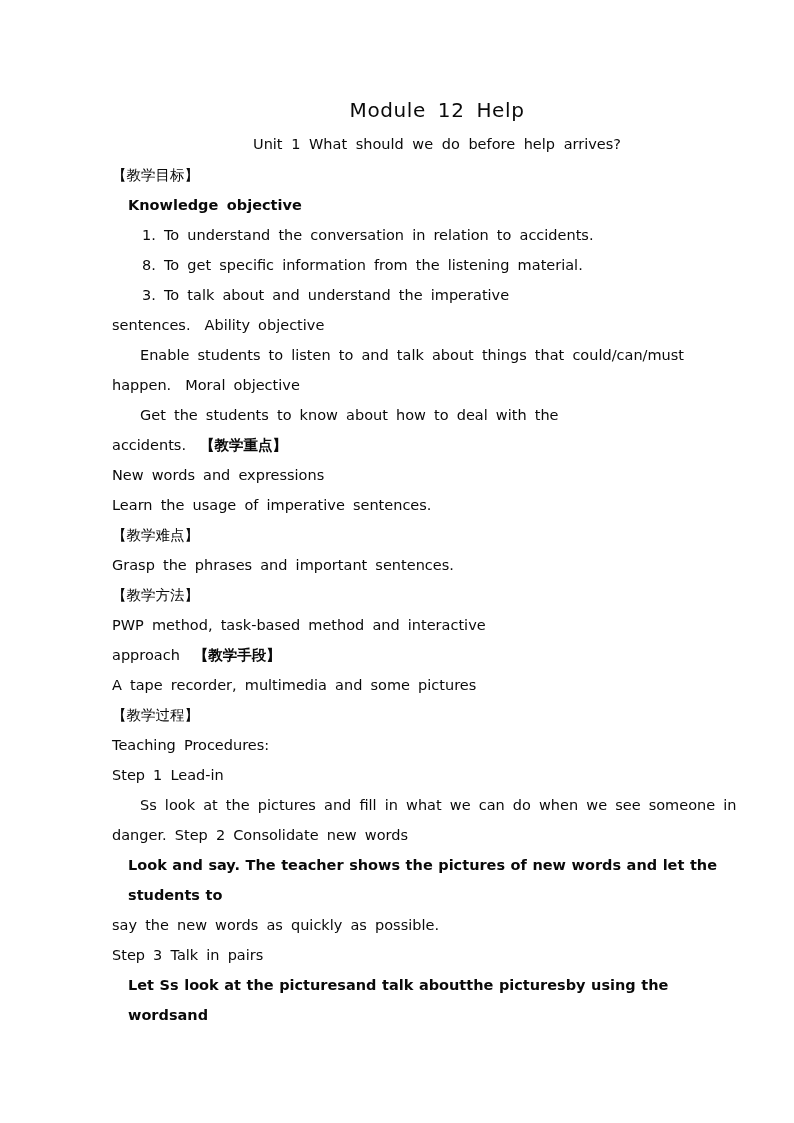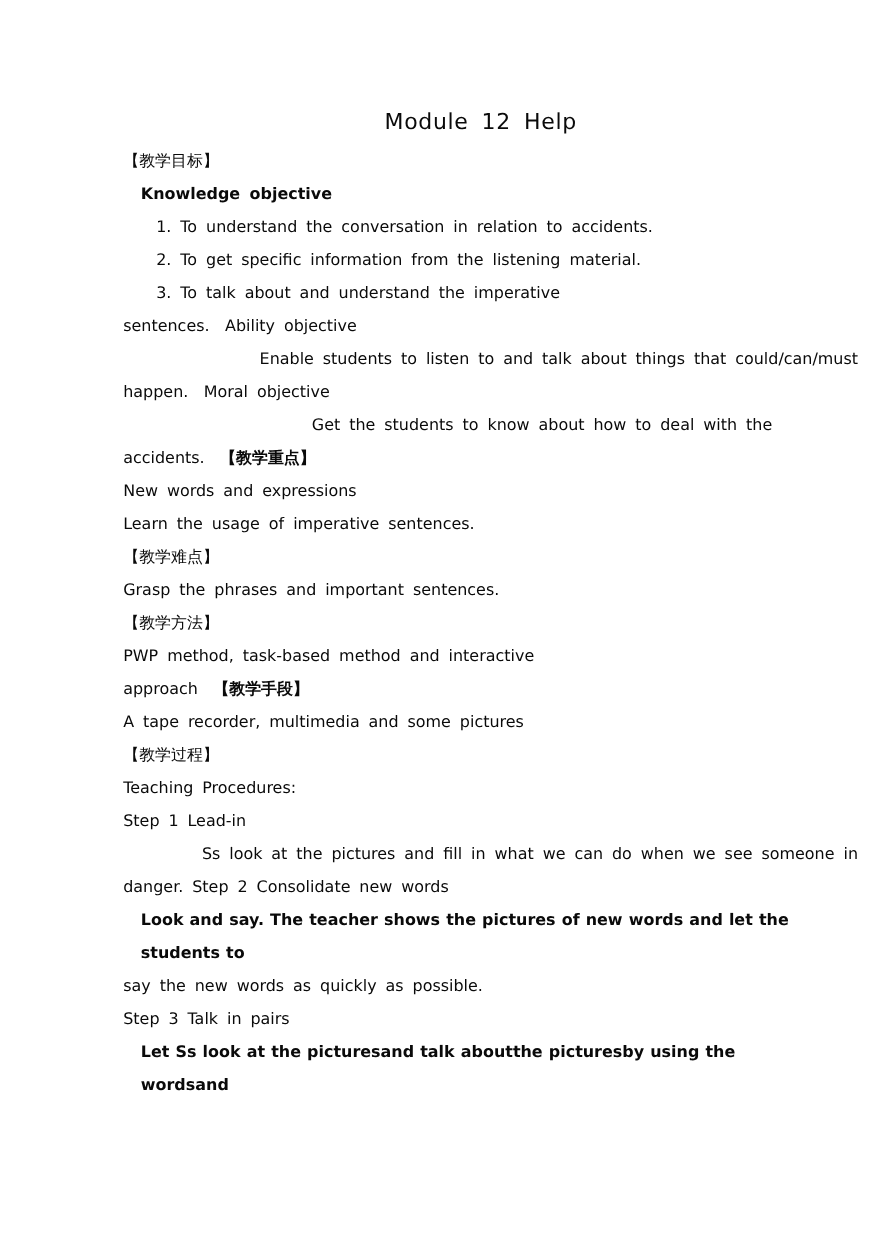--- a/index.html
+++ b/index.html
@@ -56,45 +56,46 @@
     font-size: 14.5px;
     line-height: 30px;
     margin: 0;
     word-spacing: 3.5px;
   }
   p.tight {
     word-spacing: 0.5px;
   }
   .ind-1 { padding-left: 16px; font-weight: bold; }
   .ind-2 { padding-left: 30px; }
-  .ind-3 { padding-left: 28px; text-align: right; }
+  .ind-3 { padding-left: 28px; }
   .just-wide {
     width: 640px;
   }
   .inline-cn {
     font-weight: bold;
   }
   .sp { display: inline-block; width: 14px; }
 </style>
 </head>
 <body>
 
 <div class="page">
   <div class="content">
 
     <h1 class="doc-title">Module 12  Help</h1>
 
+    <p class="doc-subtitle">Unit 1 What should we do before help arrives?</p>
 
     <p class="cn-head">【教学目标】</p>
 
     <p class="line ind-1">Knowledge objective</p>
 
     <p class="line ind-2">1.  To understand the conversation in relation to accidents.</p>
 
-    <p class="line ind-2">2.  To get specific information from the listening material.</p>
+    <p class="line ind-2">8.  To get specific information from the listening material.</p>
 
     <p class="line ind-2">3. To talk about and understand the imperative</p>
 
     <p class="line">
       <span>sentences.</span><span class="sp"></span><span>Ability objective</span>
     </p>
 
     <p class="line just-wide ind-3">Enable students to listen to and talk about things that could/can/must</p>
 
     <p class="line">

